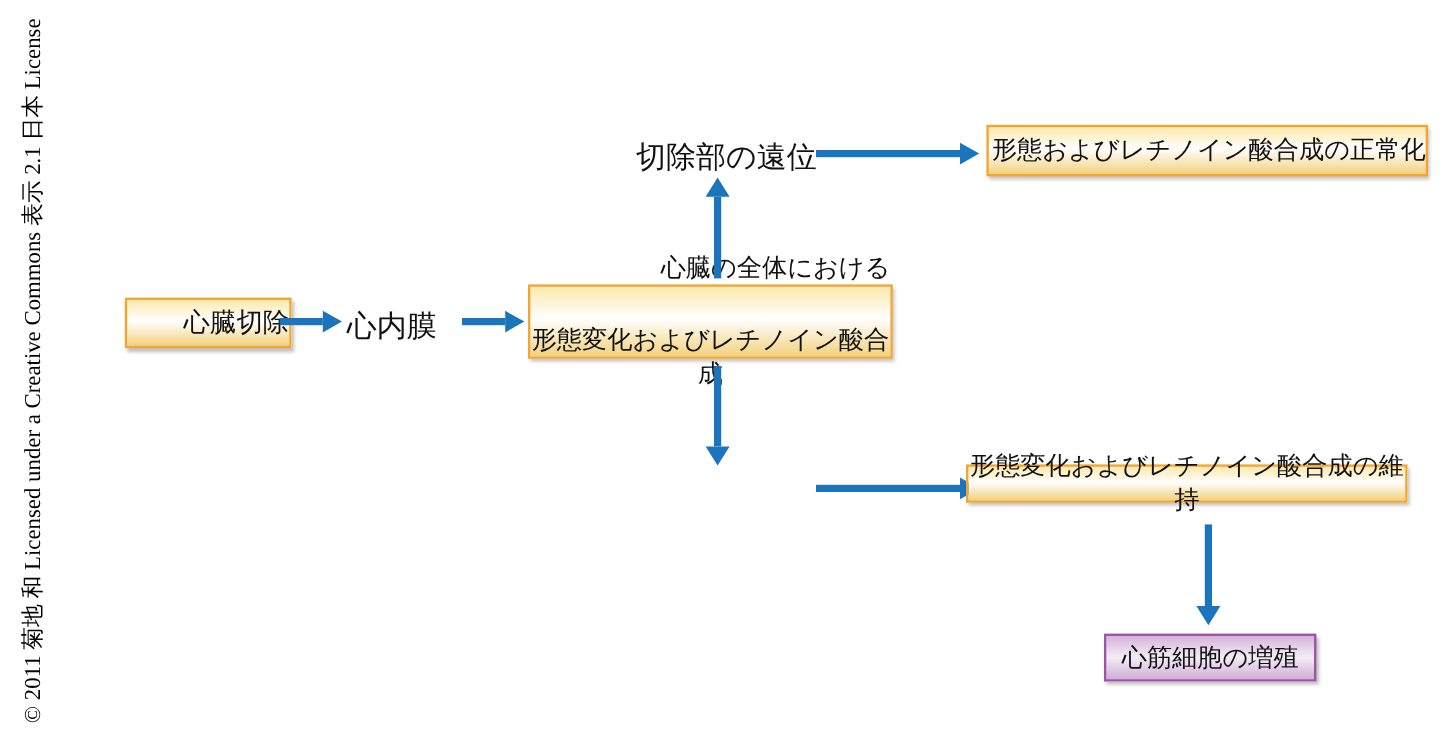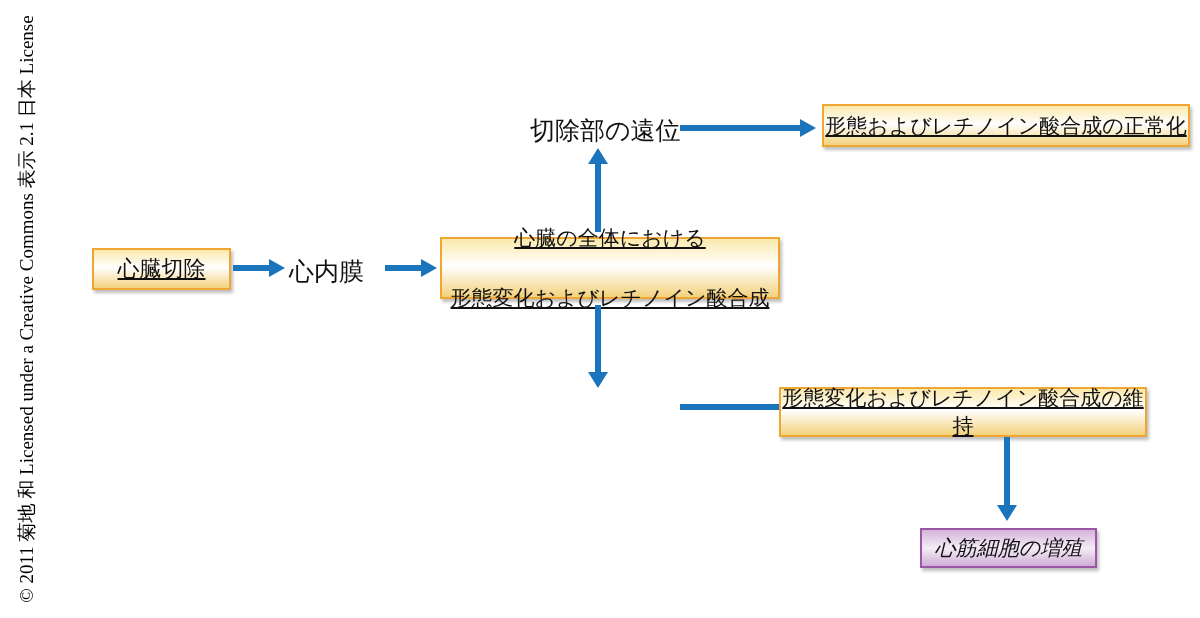--- a/index.html
+++ b/index.html
@@ -34,27 +34,26 @@
   }
 
   
   .ybox {
     position: absolute;
     border: 2px solid #F0A632;
     background: linear-gradient(to bottom, #FBE9AC 0%, #FFFFFF 46%, #F3D27E 100%);
     box-shadow: 2px 3px 3px rgba(0,0,0,0.25);
     display: flex;
     flex-direction: column;
-    align-items: center;
+    align-items: flex-end;
     justify-content: center;
     text-align: center;
     font-size: 21px;
     line-height: 28px;
     box-sizing: border-box;
-    text-decoration: underline;
   }
 
   
   .pbox {
     position: absolute;
     border: 2px solid #9B57A5;
     background: linear-gradient(to bottom, #D5B4DA 0%, #F4ECF6 50%, #CFADD6 100%);
     box-shadow: 2px 3px 3px rgba(0,0,0,0.25);
     display: flex;
     align-items: center;
@@ -100,37 +99,37 @@
     border-right: 10px solid transparent;
   }
 </style>
 </head>
 <body>
 
 <div class="canvas">
 
   <div class="copyright">© 2011 菊地 和 Licensed under a Creative Commons 表示 2.1 日本 License</div>
 
-  <div class="ybox" style="left:92px; top:248px; width:139px; height:42px;">
+  <div class="ybox" style="left:104px; top:248px; width:139px; height:42px;">
     <span style="font-size:22px;">心臓切除</span>
   </div>
 
   <div class="arrow-h" style="left:233px; top:259px; width:52px;">
     <div class="shaft"></div>
     <div class="head"></div>
   </div>
 
   <div class="label" style="left:274px; top:255px; width:90px;">心内膜</div>
 
   <div class="arrow-h" style="left:385px; top:259px; width:52px;">
     <div class="shaft"></div>
     <div class="head"></div>
   </div>
 
-  <div class="ybox" style="left:440px; top:237px; width:340px; height:62px;gap:32px;">
+  <div class="ybox" style="left:440px; top:237px; width:304px; height:62px;gap:32px;">
     <span>心臓の全体における</span>
     <span>形態変化およびレチノイン酸合成</span>
   </div>
 
   <div class="arrow-v" style="left:588px; top:148px; height:84px;">
     <div class="head-up"></div>
     <div class="shaft"></div>
   </div>
 
   <div class="label" style="left:530px; top:114px; width:145px;">切除部の遠位</div>
@@ -148,26 +147,26 @@
     <div class="shaft"></div>
     <div class="head-down"></div>
   </div>
 
 
   <div class="arrow-h" style="left:680px; top:398px; width:136px;">
     <div class="shaft"></div>
     <div class="head"></div>
   </div>
 
-  <div class="ybox" style="left:779px; top:387px; width:368px; height:50px;">
+  <div class="ybox" style="left:805px; top:387px; width:368px; height:32px;">
     <span>形態変化およびレチノイン酸合成の維持</span>
   </div>
 
   <div class="arrow-v" style="left:997px; top:437px; height:84px;">
     <div class="shaft"></div>
     <div class="head-down"></div>
   </div>
 
-  <div class="pbox" style="left:920px; top:528px; width:177px; height:40px;font-style:italic;">
+  <div class="pbox" style="left:920px; top:528px; width:177px; height:40px;">
     <span>心筋細胞の増殖</span>
   </div>
 
 </div>
 
 </body></html>

